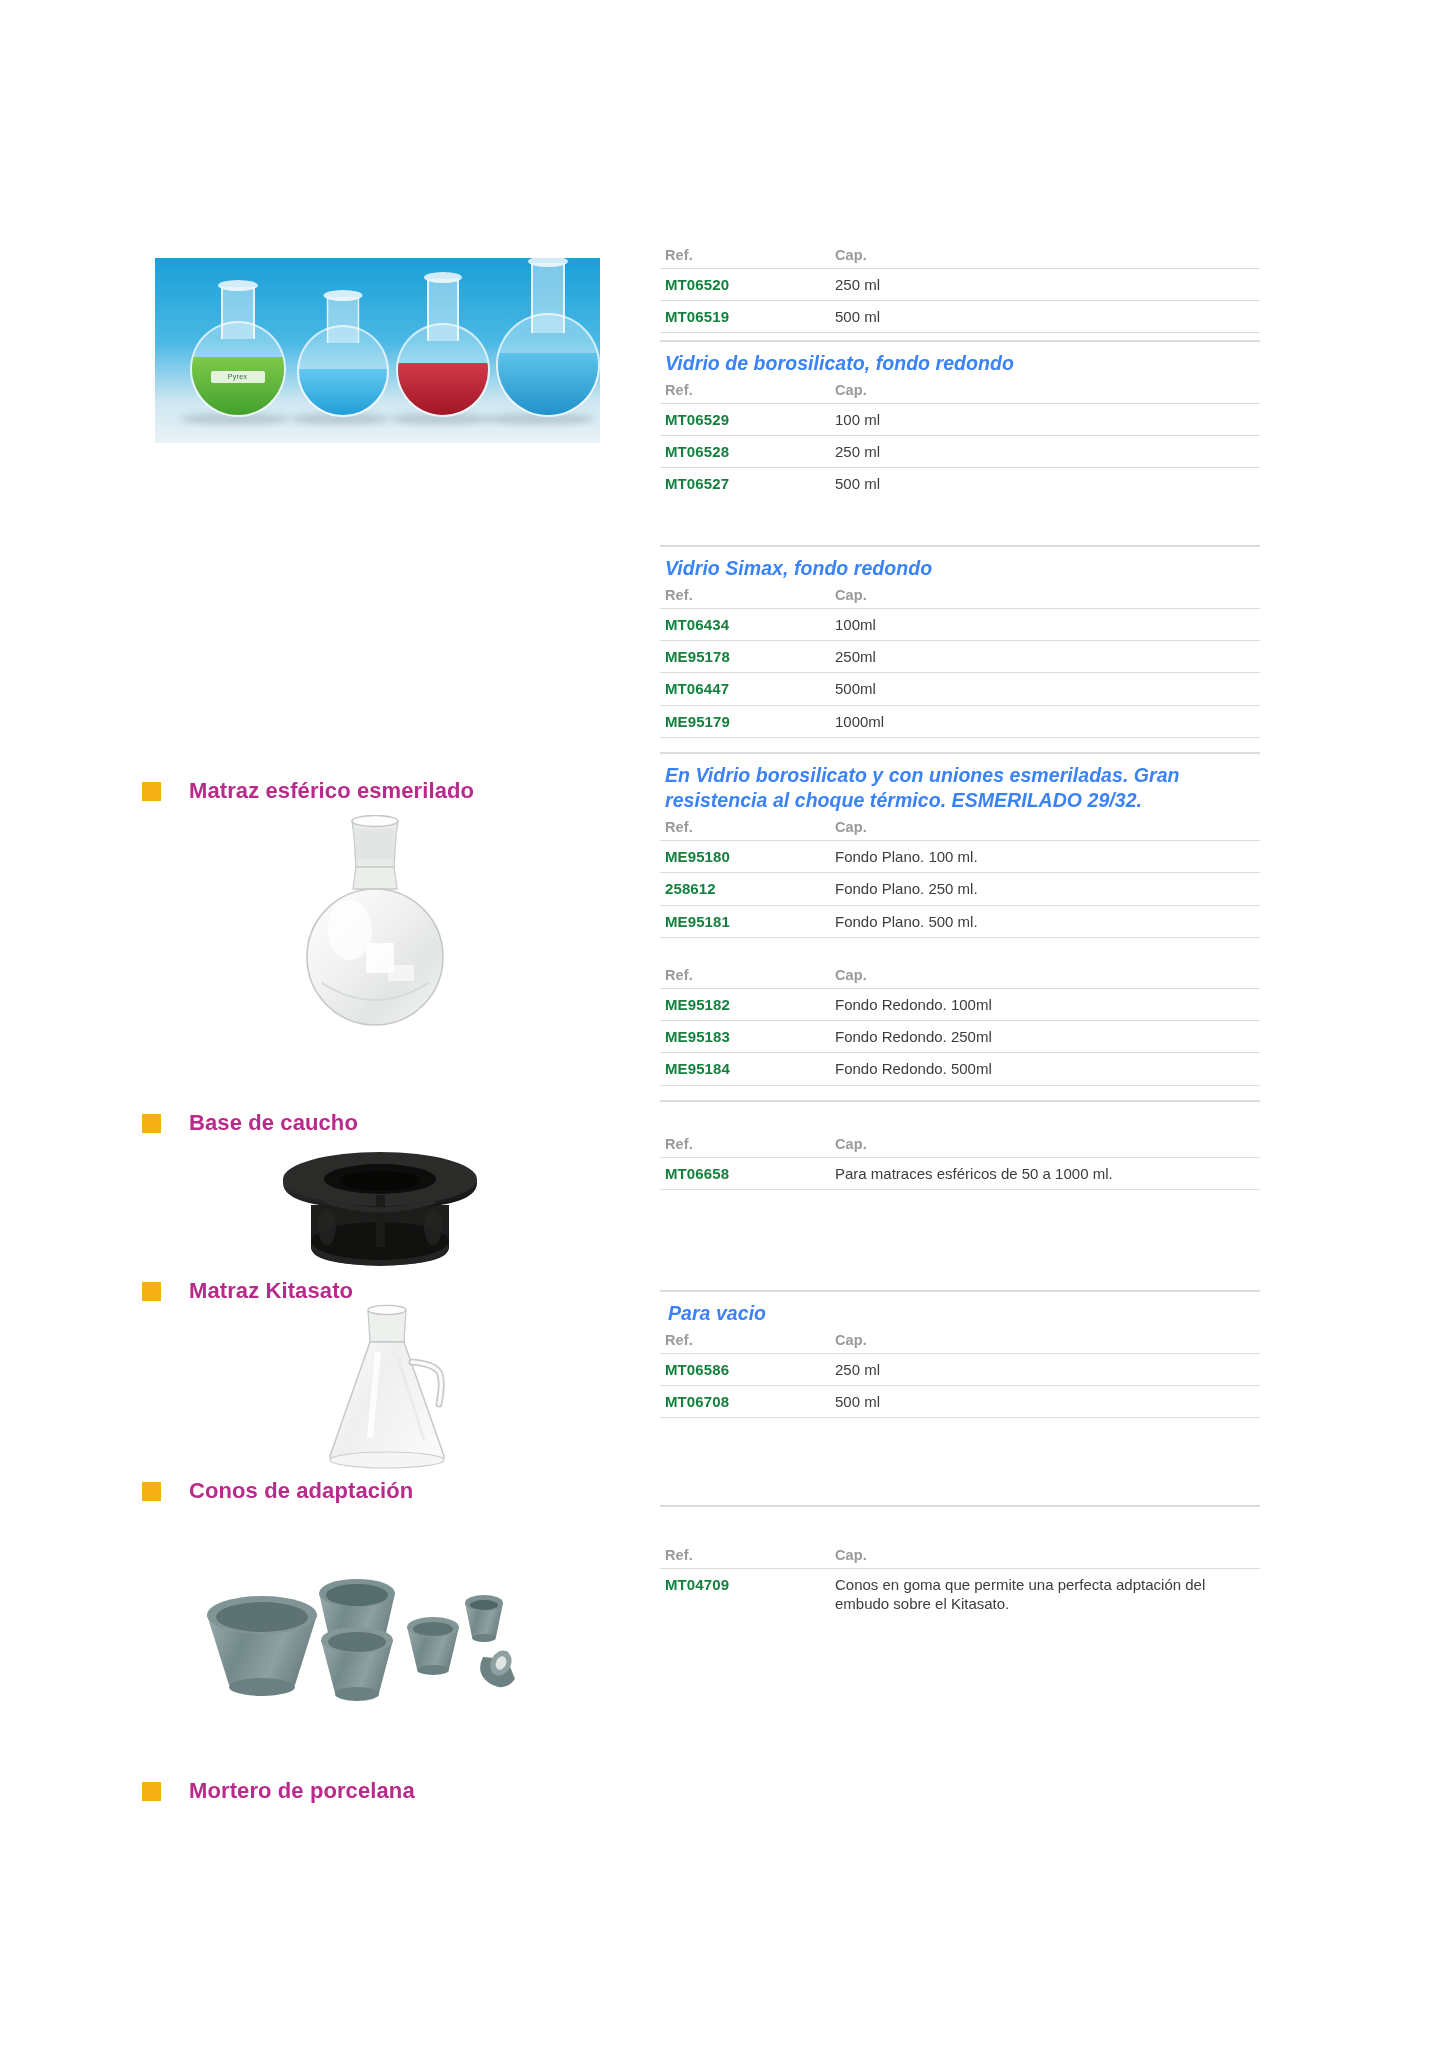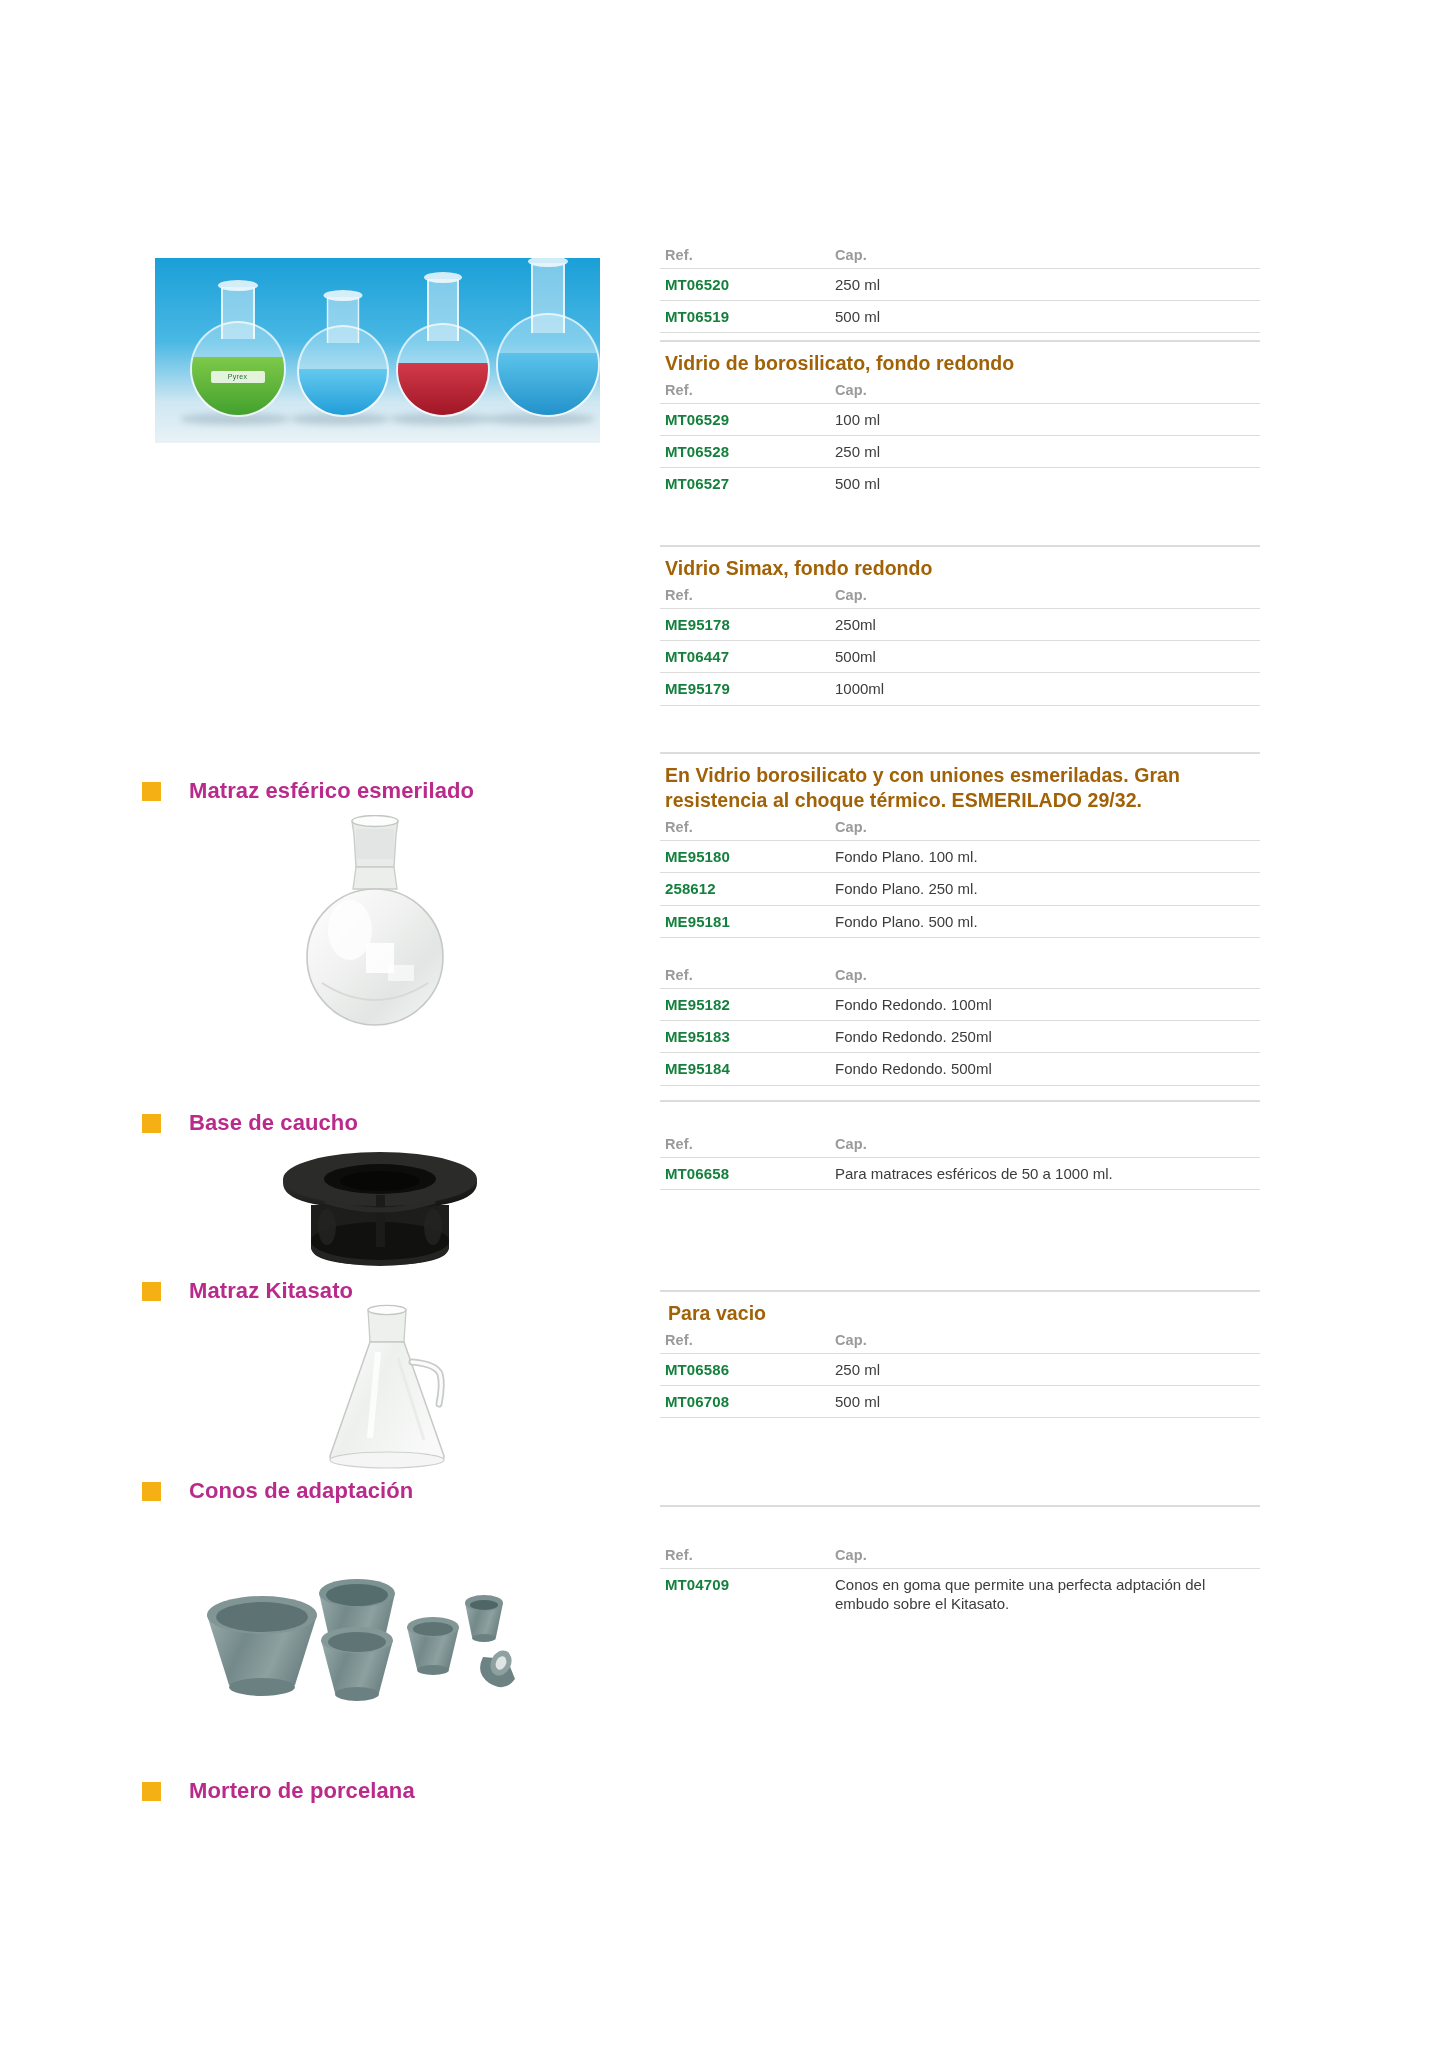--- a/index.html
+++ b/index.html
@@ -45,23 +45,24 @@
     font-size: 22px;
     font-weight: bold;
     color: #b92a8b;
     letter-spacing: .1px;
   }
 
   
   .sect-head {
     font-size: 19.5px;
     font-weight: bold;
-    color: #a16207;
+    color: #3b82f6;
     line-height: 1.3;
     letter-spacing: .05px;
+    font-style: italic;
   }
   .sect-head.wrap {
     white-space: normal;
     width: 600px;
   }
 
   
   .tbl {
     width: 600px;
     border-collapse: collapse;
@@ -293,20 +294,24 @@
           <col class="c-cap">
         </colgroup>
       <thead>
         <tr>
           <th>Ref.</th>
           <th>Cap.</th>
         </tr>
       </thead>
       <tbody>
         <tr>
+          <td class="ref">MT06434</td>
+          <td class="cap">100ml</td>
+        </tr>
+        <tr>
           <td class="ref">ME95178</td>
           <td class="cap">250ml</td>
         </tr>
         <tr>
           <td class="ref">MT06447</td>
           <td class="cap">500ml</td>
         </tr>
         <tr class="last">
           <td class="ref">ME95179</td>
           <td class="cap">1000ml</td>

